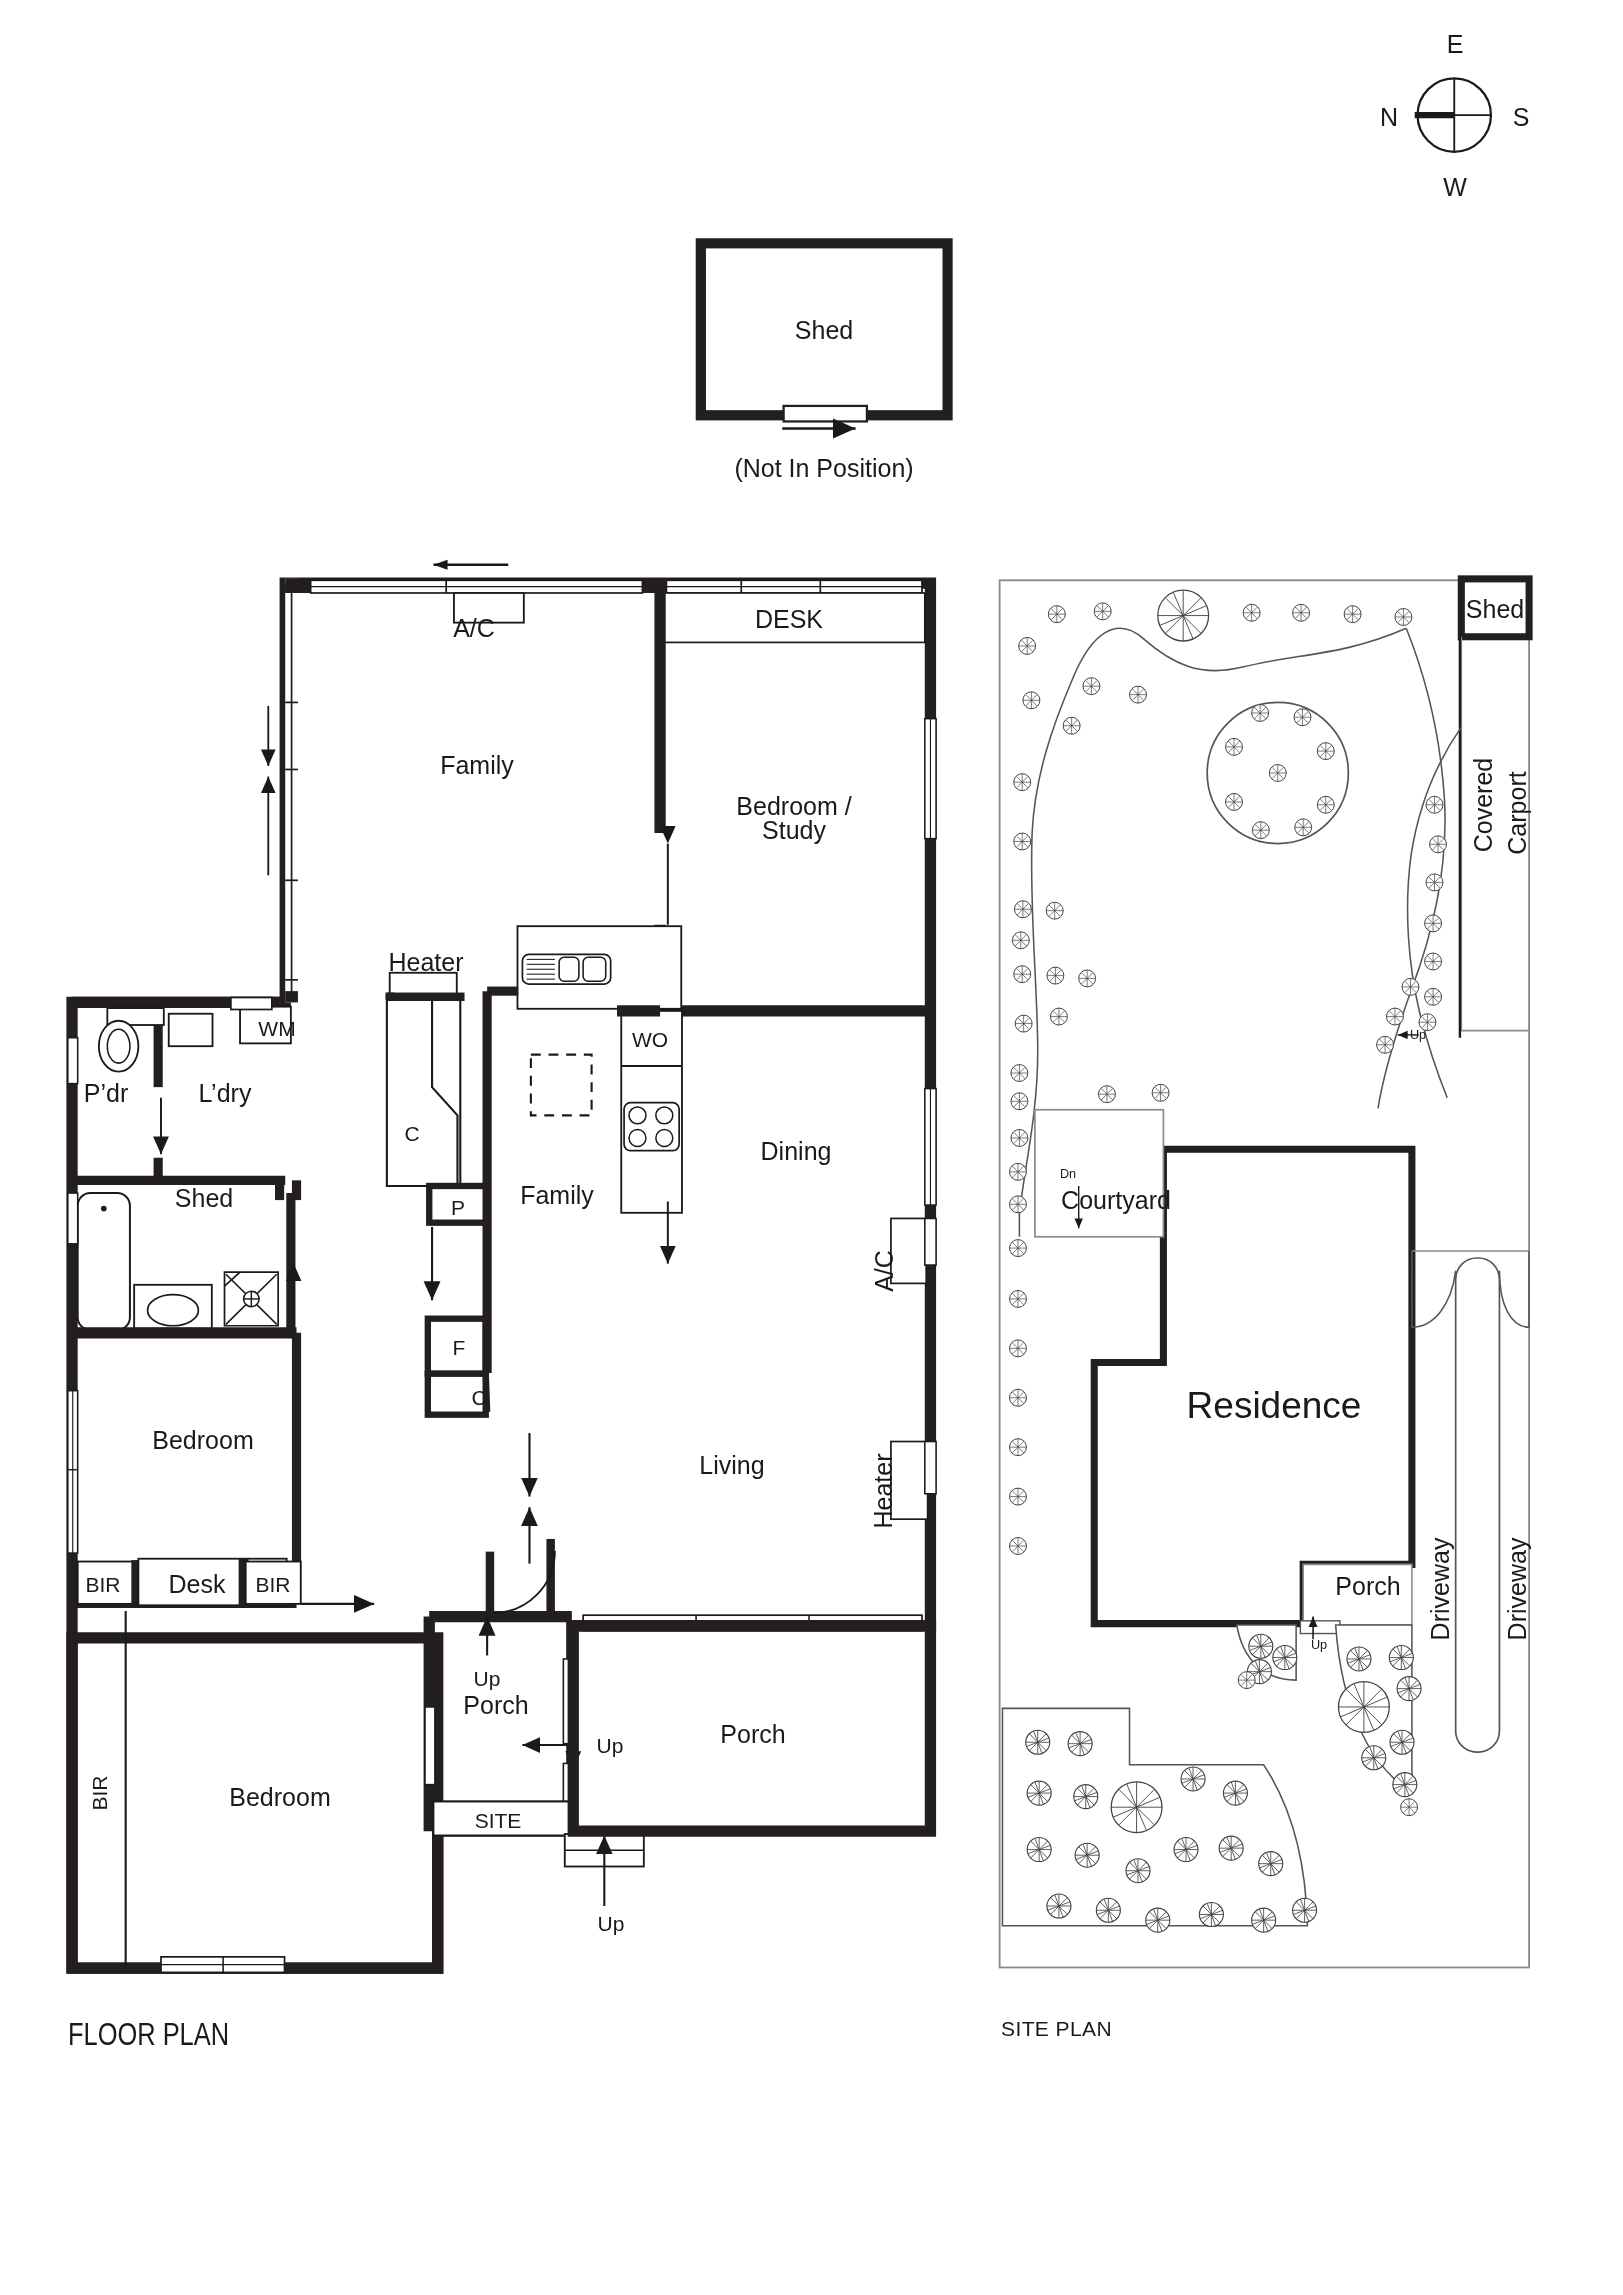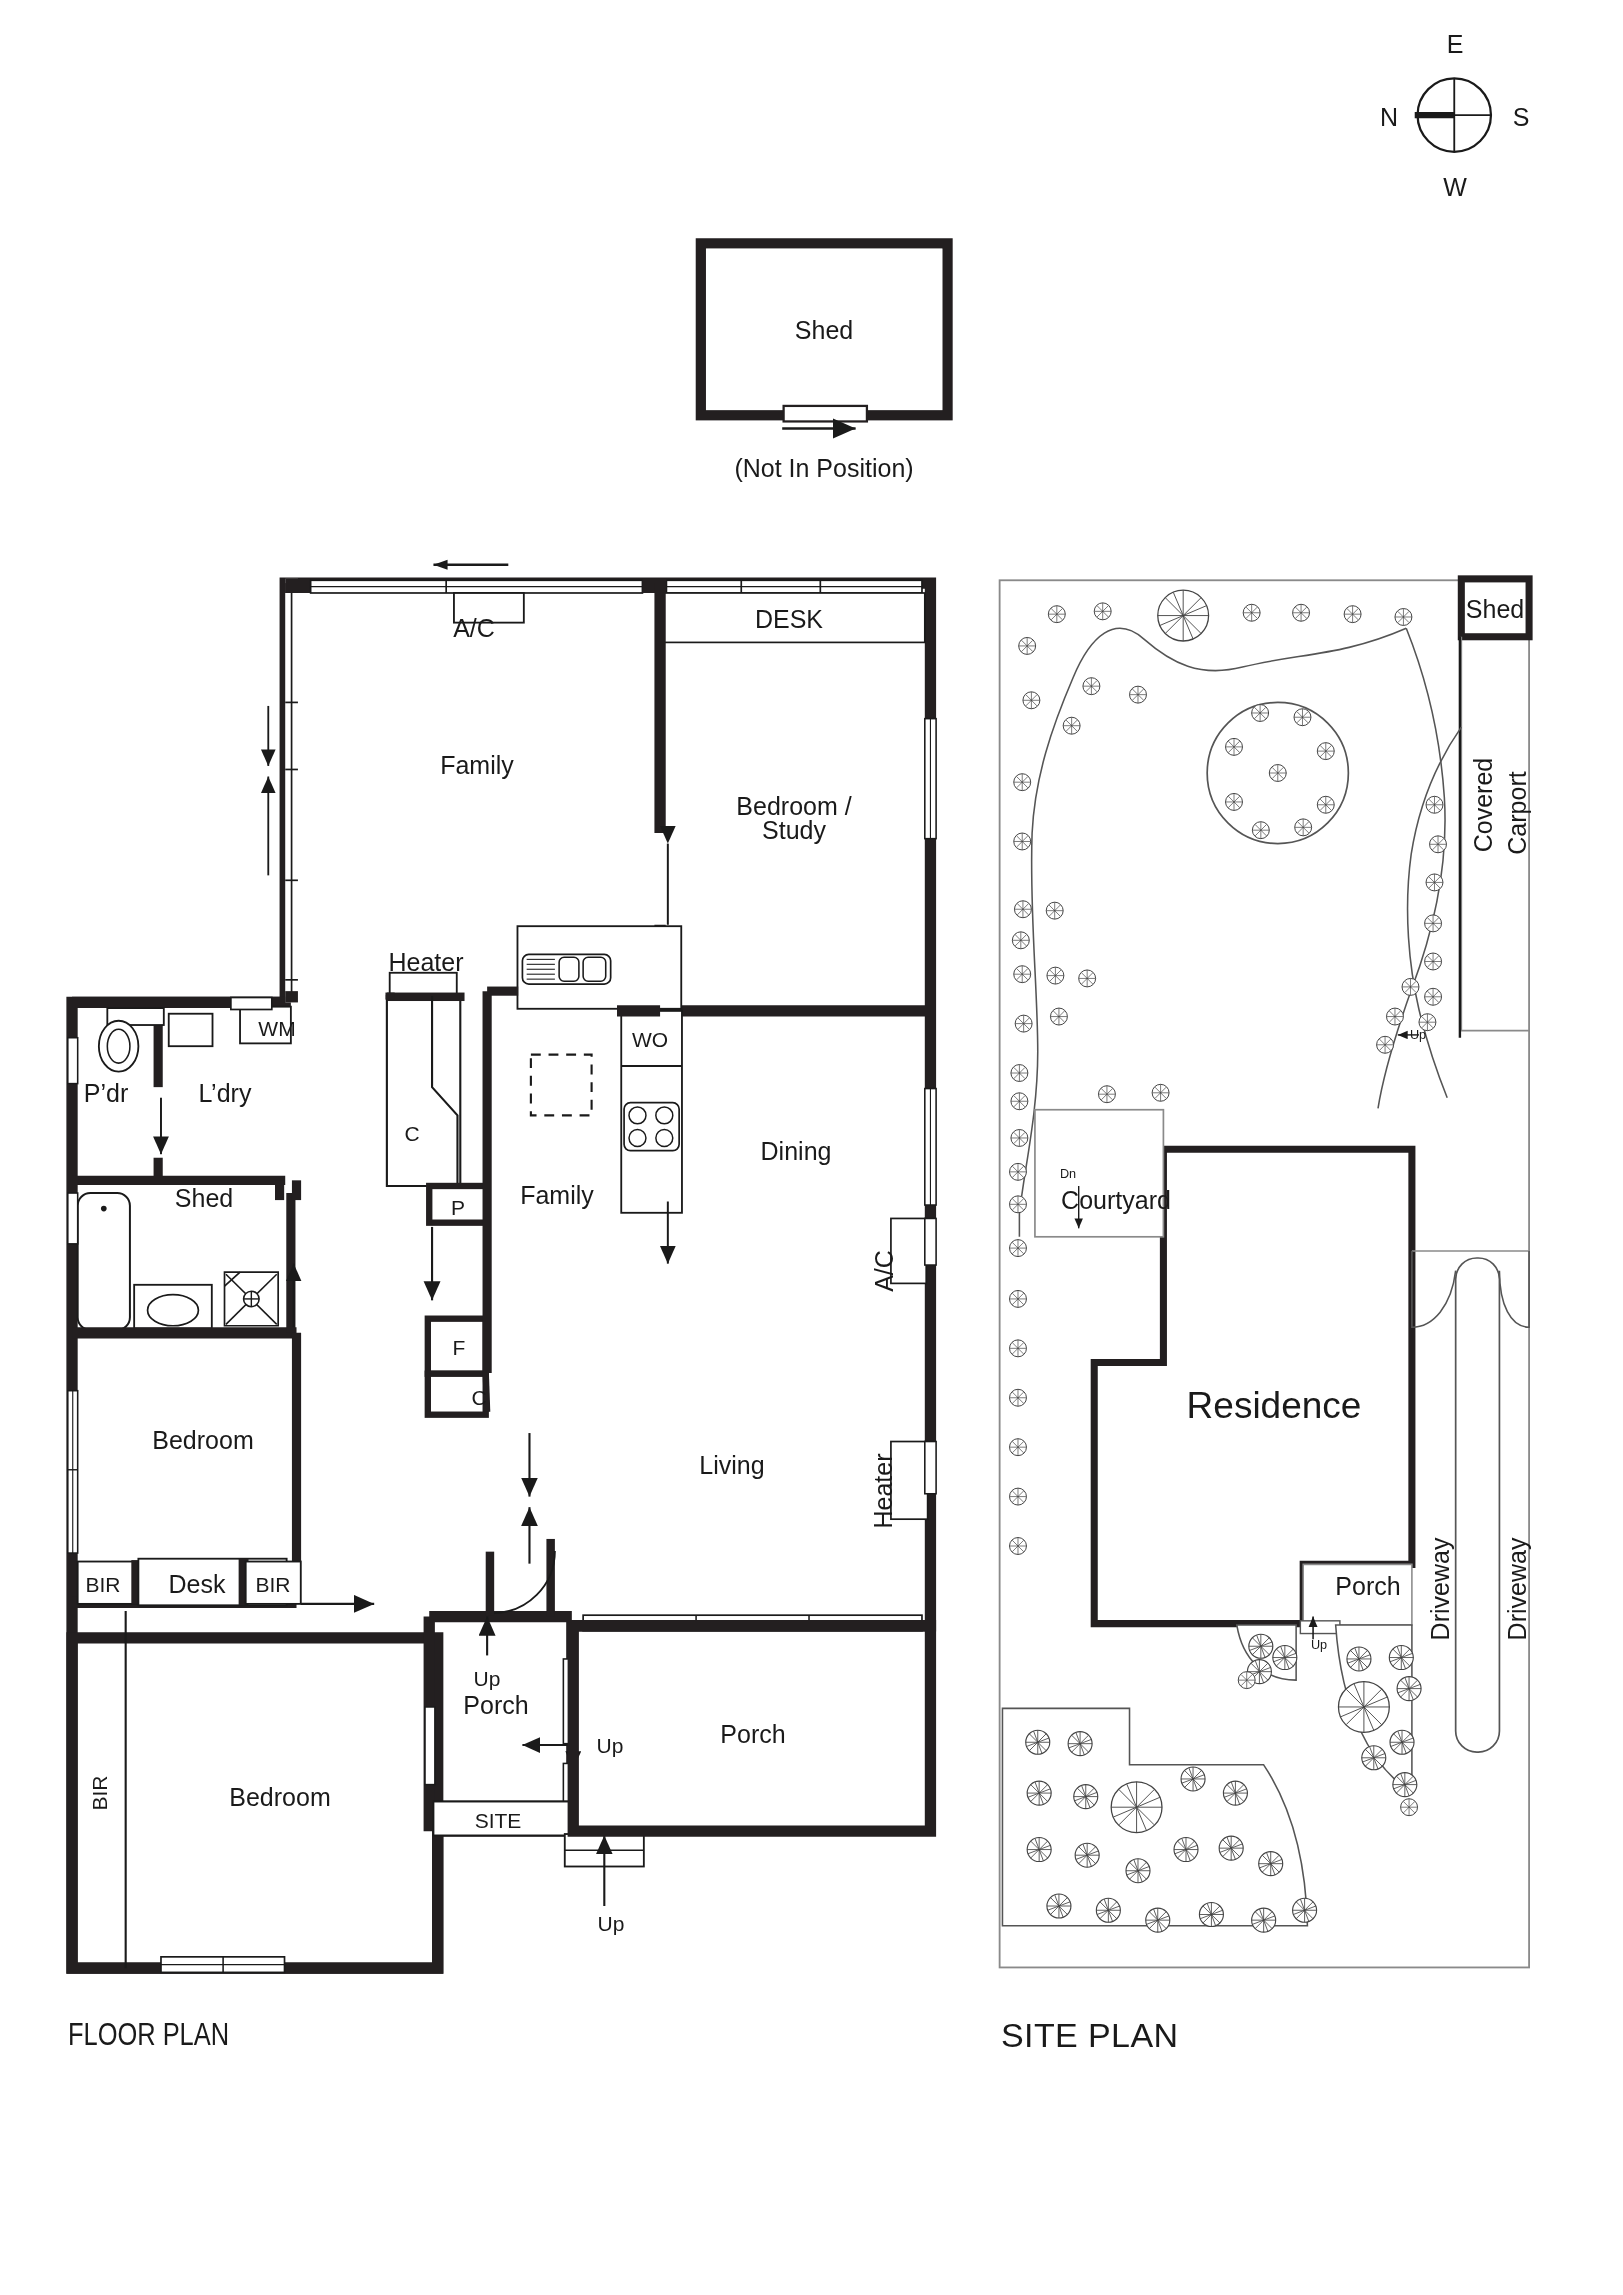--- a/index.html
+++ b/index.html
@@ -7,21 +7,21 @@
        font-family:"Liberation Sans","DejaVu Sans",sans-serif;color:#1a1a1a;}
   .stage{position:absolute;left:0;top:0;width:1623px;height:2295px;}
   svg.plan{position:absolute;left:0;top:0;width:1623px;height:2295px;overflow:visible;}
   .lbl{position:absolute;white-space:nowrap;color:#1a1a1a;line-height:1;}
   .c{transform:translate(-50%,-50%);}
   .rot90{transform:translate(-50%,-50%) rotate(-90deg);}
   .t-room{font-size:25px;}
   .t-big{font-size:37px;text-align:right;}
   .t-small{font-size:21px;}
   .t-tiny{font-size:12.7px;}
-  .t-cap{font-size:34px;letter-spacing:0.4px;}
+  .t-cap{font-size:21px;letter-spacing:0.4px;}
   .t-cond{font-size:31px;transform:translate(0,0) scaleX(.82);transform-origin:left top;}
 </style>
 </head>
 <body>
 
 <div class="stage">
 
 <svg class="plan" viewBox="0 0 2299 3251">
   <defs>
     <marker id="ah" markerWidth="12" markerHeight="12" refX="9" refY="4" orient="auto">

